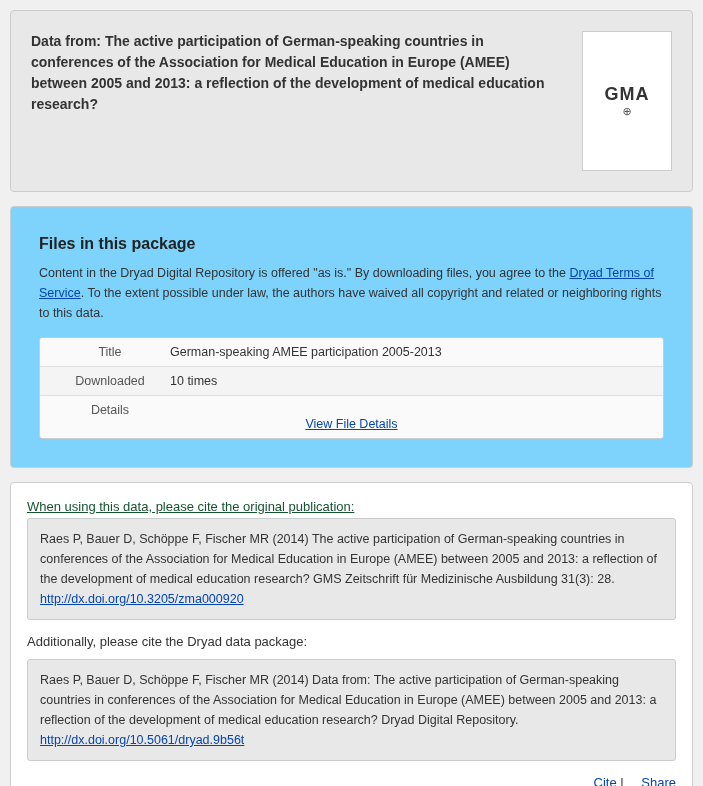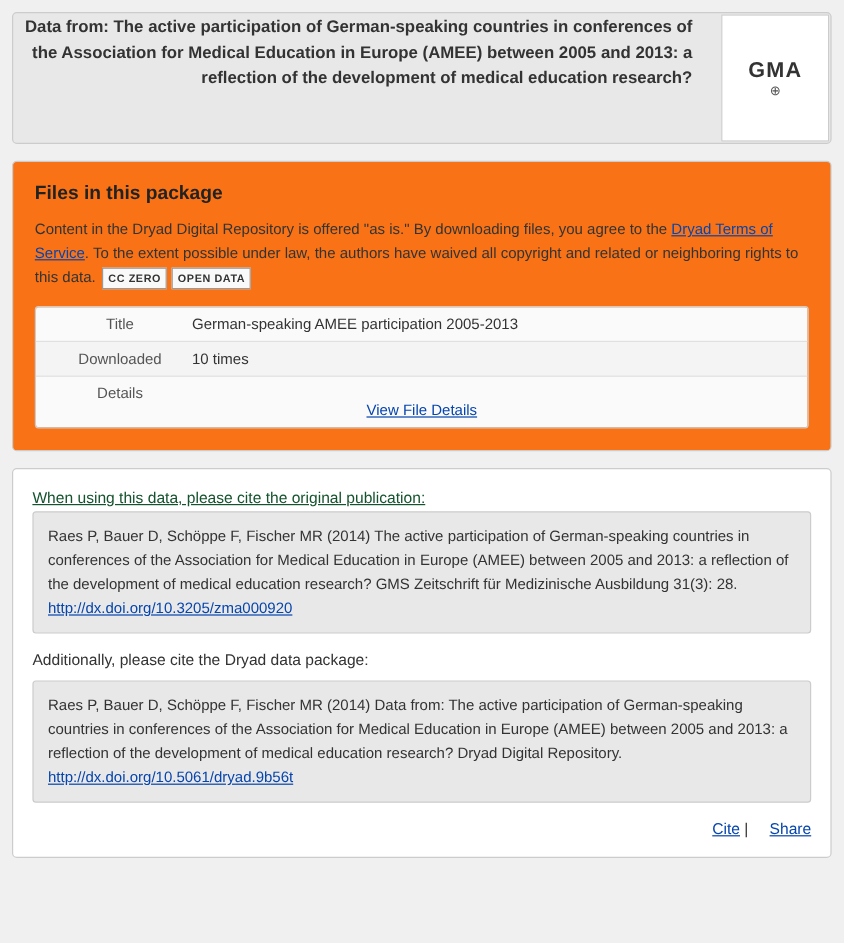--- a/index.html
+++ b/index.html
@@ -12,61 +12,60 @@
       min-height: 786px;
       padding: 10px;
     }
     a { color: #0645ad; text-decoration: underline; cursor: pointer; }
 
     
     .top-card {
       background: #e8e8e8;
       border: 1px solid #ccc;
       border-radius: 4px;
-      padding: 1px;
+      padding: 20px;
       display: flex;
       align-items: flex-start;
-      gap: 24px;
-      margin-bottom: 14px;
-      text-align: right;
+      gap: 14px;
+      margin-bottom: 14px;
     }
     .top-card-title {
       flex: 1;
       font-size: 14px;
       font-weight: bold;
       line-height: 1.5;
     }
     .top-card-logo {
       width: 90px;
       min-width: 90px;
-      height: 106px;
+      height: 140px;
       background: #fff;
       border: 1px solid #ccc;
       display: flex;
       align-items: center;
       justify-content: center;
       flex-direction: column;
     }
     .gma-logo-text {
       font-size: 18px;
       font-weight: bold;
       color: #333;
       letter-spacing: 1px;
     }
     .gma-logo-icon {
       font-size: 11px;
       color: #555;
     }
 
     
     .files-card {
-      background: #f97316;
+      background: #7dd3fc;
       border: 1px solid #ccc;
       border-radius: 4px;
-      padding: 18px;
+      padding: 28px;
       margin-bottom: 14px;
     }
     .files-card h2 {
       font-size: 16px;
       font-weight: bold;
       margin-bottom: 10px;
       color: #222;
     }
     .files-card .description {
       font-size: 12.5px;
@@ -167,24 +166,20 @@
   <div class="top-card-logo">
     <span class="gma-logo-text">GMA</span>
     <span class="gma-logo-icon">⊕</span>
   </div>
 </div>
 
 <div class="files-card">
   <h2>Files in this package</h2>
   <p class="description">
     <span>Content in the Dryad Digital Repository is offered "as is." By downloading files, you agree to the </span><a>Dryad Terms of Service</a><span>. To the extent possible under law, the authors have waived all copyright and related or neighboring rights to this data.</span>
-    <span class="cc-badges">
-      <span class="cc-badge">CC ZERO</span>
-      <span class="cc-badge">OPEN DATA</span>
-    </span>
   </p>
 
   <div class="file-table">
     <div class="file-row">
       <div class="file-label">Title</div>
       <div class="file-value">German-speaking AMEE participation 2005-2013</div>
     </div>
     <div class="file-row">
       <div class="file-label">Downloaded</div>
       <div class="file-value">10 times</div>

